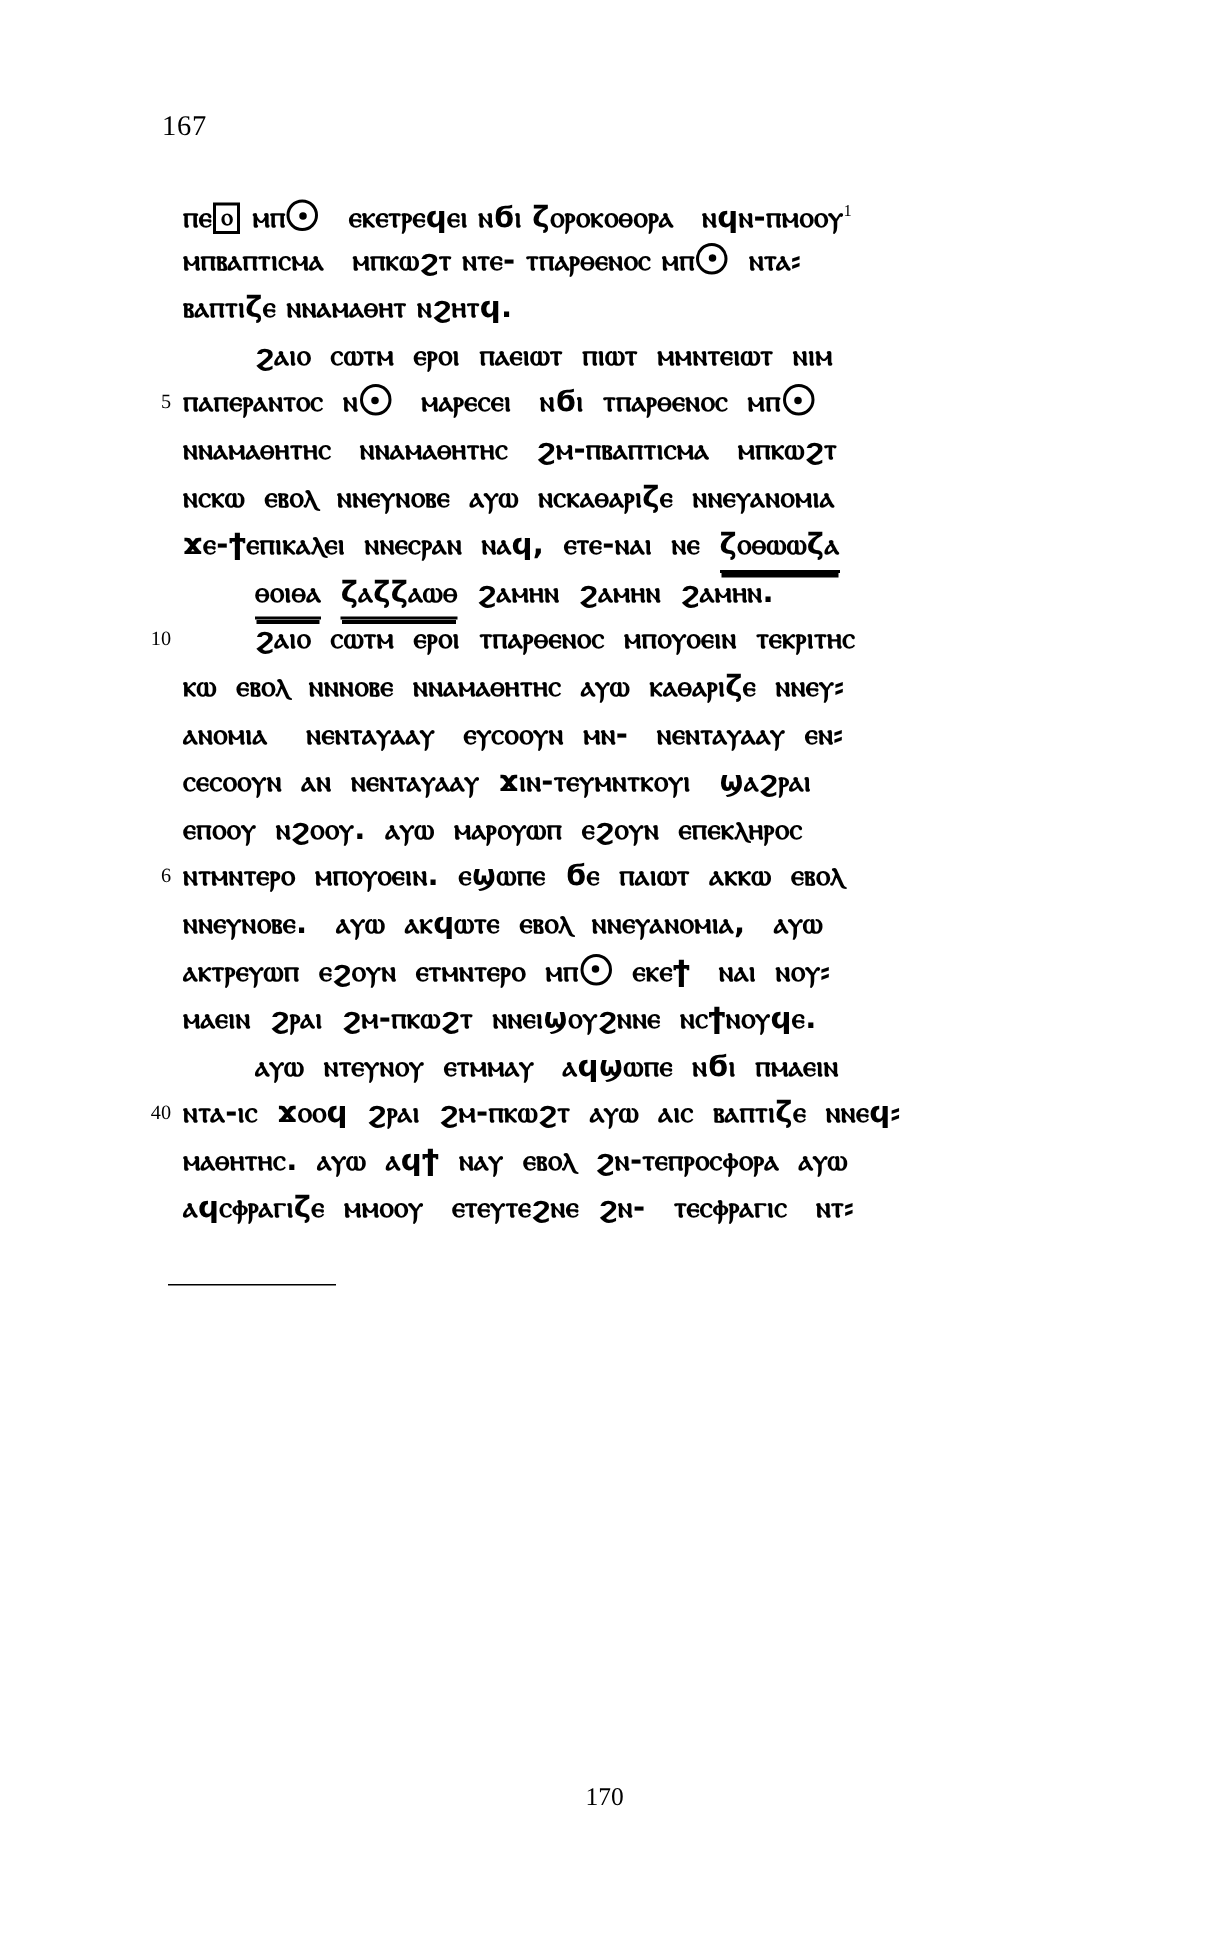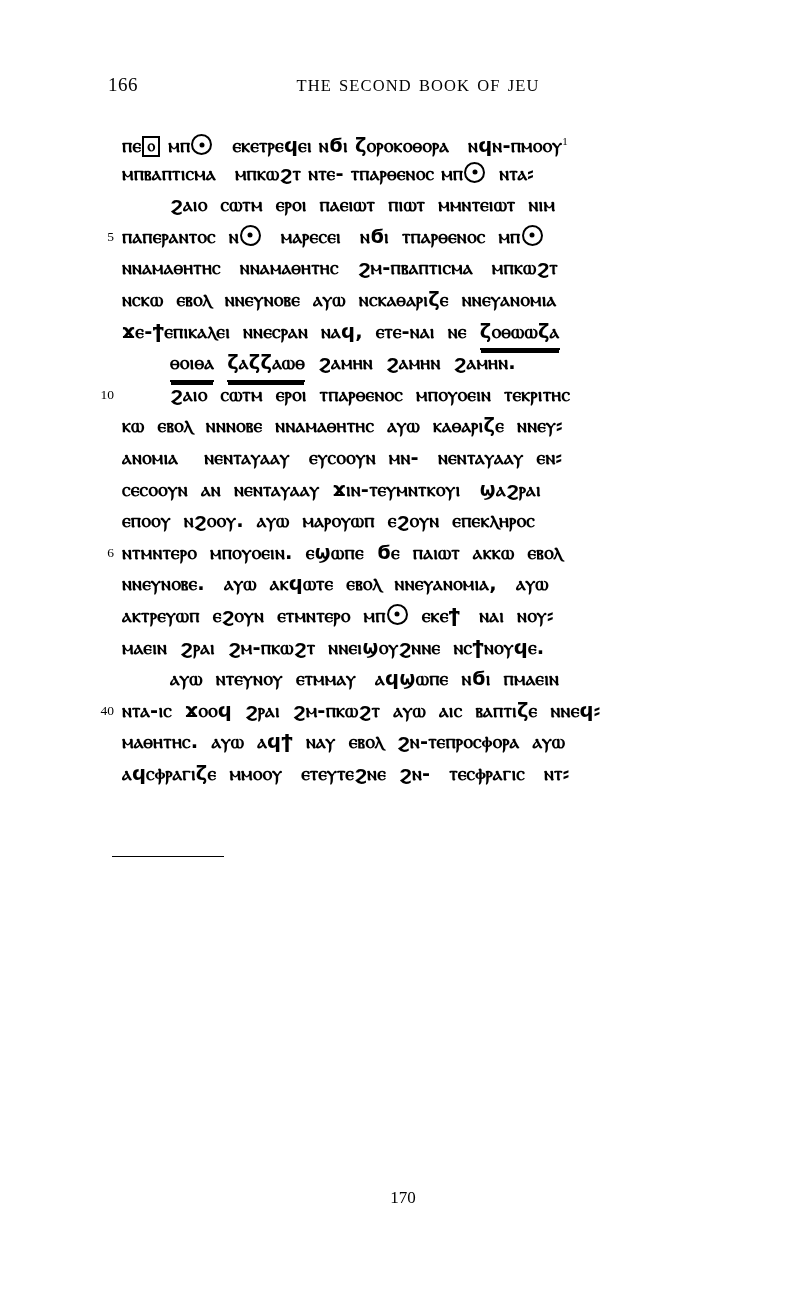--- a/index.html
+++ b/index.html
@@ -181,30 +181,32 @@
     font-family: "Liberation Serif", serif;
     font-size: 17px;
   }
 </style>
 </head>
 <body>
 
 <div class="page">
 
   <div class="running-head">
-    <div class="folio-number">166</div>
-    <div class="head-title">THE SECOND BOOK OF JEU</div>
+    <div class="folio-number">167</div>
   </div>
 
   <div class="text-block" id="text-block">
       <div class="coptic-line">
         <span class="coptic"><span class="w">ⲡⲉ</span><span class="boxed">ⲟ</span><span style="display: inline-block; width: 7px;"></span><span class="w">ⲙⲡ</span><span class="sun"></span><span style="display: inline-block; width: 19px;"></span><span class="w">ⲉⲕⲉⲧⲣⲉϥⲉⲓ</span><span style="display: inline-block; width: 7px;"></span><span class="w">ⲛϭⲓ</span><span style="display: inline-block; width: 7px;"></span><span class="w">ζⲟⲣⲟⲕⲟⲑⲟⲣⲁ</span><span style="display: inline-block; width: 19px;"></span><span class="w">ⲛϥⲛ-ⲡⲙⲟⲟⲩ</span><span class="fnmark">1</span></span>
       </div>
       <div class="coptic-line">
         <span class="coptic"><span class="w">ⲙⲡⲃⲁⲡⲧⲓⲥⲙⲁ</span><span style="display: inline-block; width: 19px;"></span><span class="w">ⲙⲡⲕⲱϩⲧ</span><span style="display: inline-block; width: 7px;"></span><span class="w">ⲛⲧⲉ-</span><span style="display: inline-block; width: 7px;"></span><span class="w">ⲧⲡⲁⲣⲑⲉⲛⲟⲥ</span><span style="display: inline-block; width: 7px;"></span><span class="w">ⲙⲡ</span><span class="sun"></span><span style="display: inline-block; width: 13px;"></span><span class="w">ⲛⲧⲁ⸗</span></span>
+      </div>
+      <div class="coptic-line">
+        <span class="coptic"><span class="w">ⲃⲁⲡⲧⲓζⲉ</span><span style="display: inline-block; width: 7px;"></span><span class="w">ⲛⲛⲁⲙⲁⲑⲏⲧ</span><span style="display: inline-block; width: 7px;"></span><span class="w">ⲛϩⲏⲧϥ.</span></span>
       </div>
       <div class="coptic-line">
         <span class="coptic indent"><span class="w">ϩⲁⲓⲟ</span><span style="display: inline-block; width: 13px;"></span><span class="w">ⲥⲱⲧⲙ</span><span style="display: inline-block; width: 13px;"></span><span class="w">ⲉⲣⲟⲓ</span><span style="display: inline-block; width: 13px;"></span><span class="w">ⲡⲁⲉⲓⲱⲧ</span><span style="display: inline-block; width: 13px;"></span><span class="w">ⲡⲓⲱⲧ</span><span style="display: inline-block; width: 13px;"></span><span class="w">ⲙⲙⲛⲧⲉⲓⲱⲧ</span><span style="display: inline-block; width: 13px;"></span><span class="w">ⲛⲓⲙ</span></span>
       </div>
       <div class="coptic-line">
         <span class="line-num">5</span>
         <span class="coptic"><span class="w">ⲡⲁⲡⲉⲣⲁⲛⲧⲟⲥ</span><span style="display: inline-block; width: 13px;"></span><span class="w">ⲛ</span><span class="sun"></span><span style="display: inline-block; width: 19px;"></span><span class="w">ⲙⲁⲣⲉⲥⲉⲓ</span><span style="display: inline-block; width: 19px;"></span><span class="w">ⲛϭⲓ</span><span style="display: inline-block; width: 13px;"></span><span class="w">ⲧⲡⲁⲣⲑⲉⲛⲟⲥ</span><span style="display: inline-block; width: 13px;"></span><span class="w">ⲙⲡ</span><span class="sun"></span></span>
       </div>
       <div class="coptic-line">
         <span class="coptic"><span class="w">ⲛⲛⲁⲙⲁⲑⲏⲧⲏⲥ</span><span style="display: inline-block; width: 19px;"></span><span class="w">ⲛⲛⲁⲙⲁⲑⲏⲧⲏⲥ</span><span style="display: inline-block; width: 19px;"></span><span class="w">ϩⲙ-ⲡⲃⲁⲡⲧⲓⲥⲙⲁ</span><span style="display: inline-block; width: 19px;"></span><span class="w">ⲙⲡⲕⲱϩⲧ</span></span>

